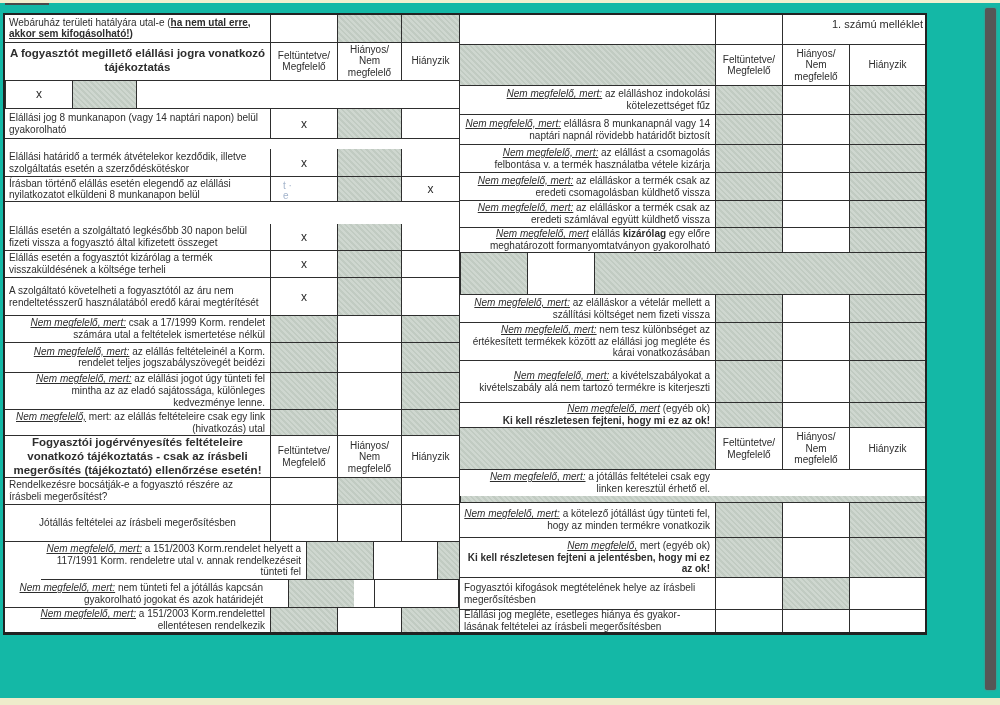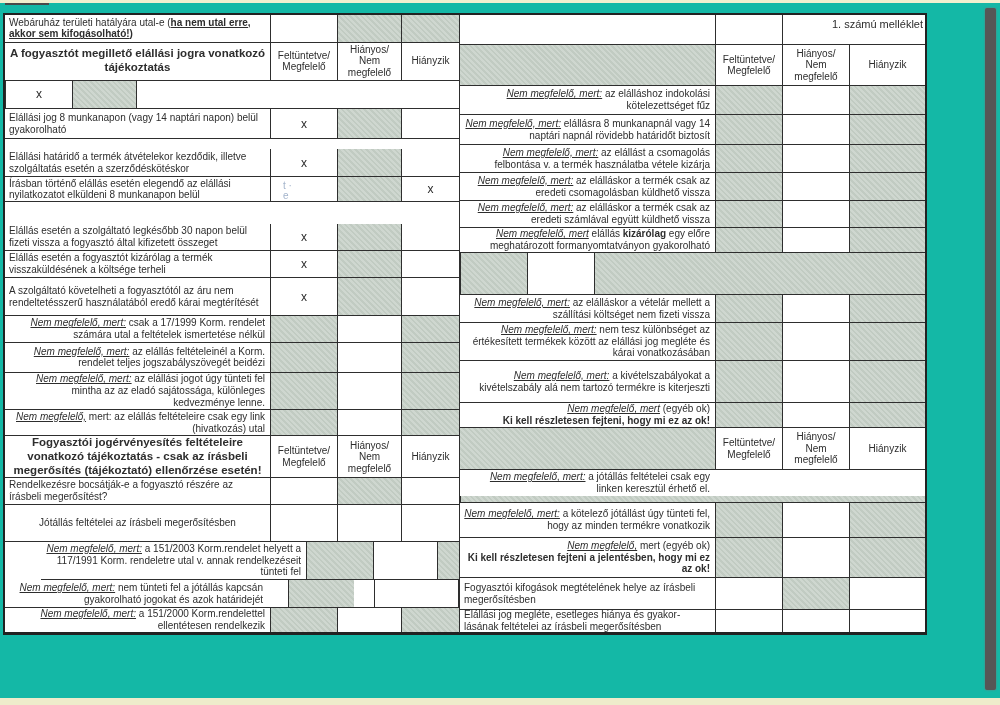--- a/index.html
+++ b/index.html
@@ -185,21 +185,21 @@
         <div class="row" style="height: 30px; gap: 20px;">
           <div class="ct right">
             <span class="txt"><span class="seg iu">Nem megfelelő, mert:</span><span class="seg"> nem tünteti fel a jótállás kapcsán gyakorolható jogokat és azok határidejét</span></span>
           </div>
           <div class="cell w1 shade"></div>
           <div class="cell w2"></div>
           <div class="cell w3 shade"></div>
         </div>
         <div class="row" style="height: 25px;">
           <div class="ct right">
-            <span class="txt"><span class="seg iu">Nem megfelelő, mert:</span><span class="seg"> a 151/2000 Korm.rendelettel ellentétesen rendelkezik</span></span>
+            <span class="txt"><span class="seg iu">Nem megfelelő, mert:</span><span class="seg"> a 151/2003 Korm.rendelettel ellentétesen rendelkezik</span></span>
           </div>
           <div class="cell w1 shade"></div>
           <div class="cell w2"></div>
           <div class="cell w3 shade"></div>
         </div>
       </div>
     <div class="half half-r">
         <div class="row" style="height: 30px;">
           <div class="ct left">
             <span class="txt"></span>

